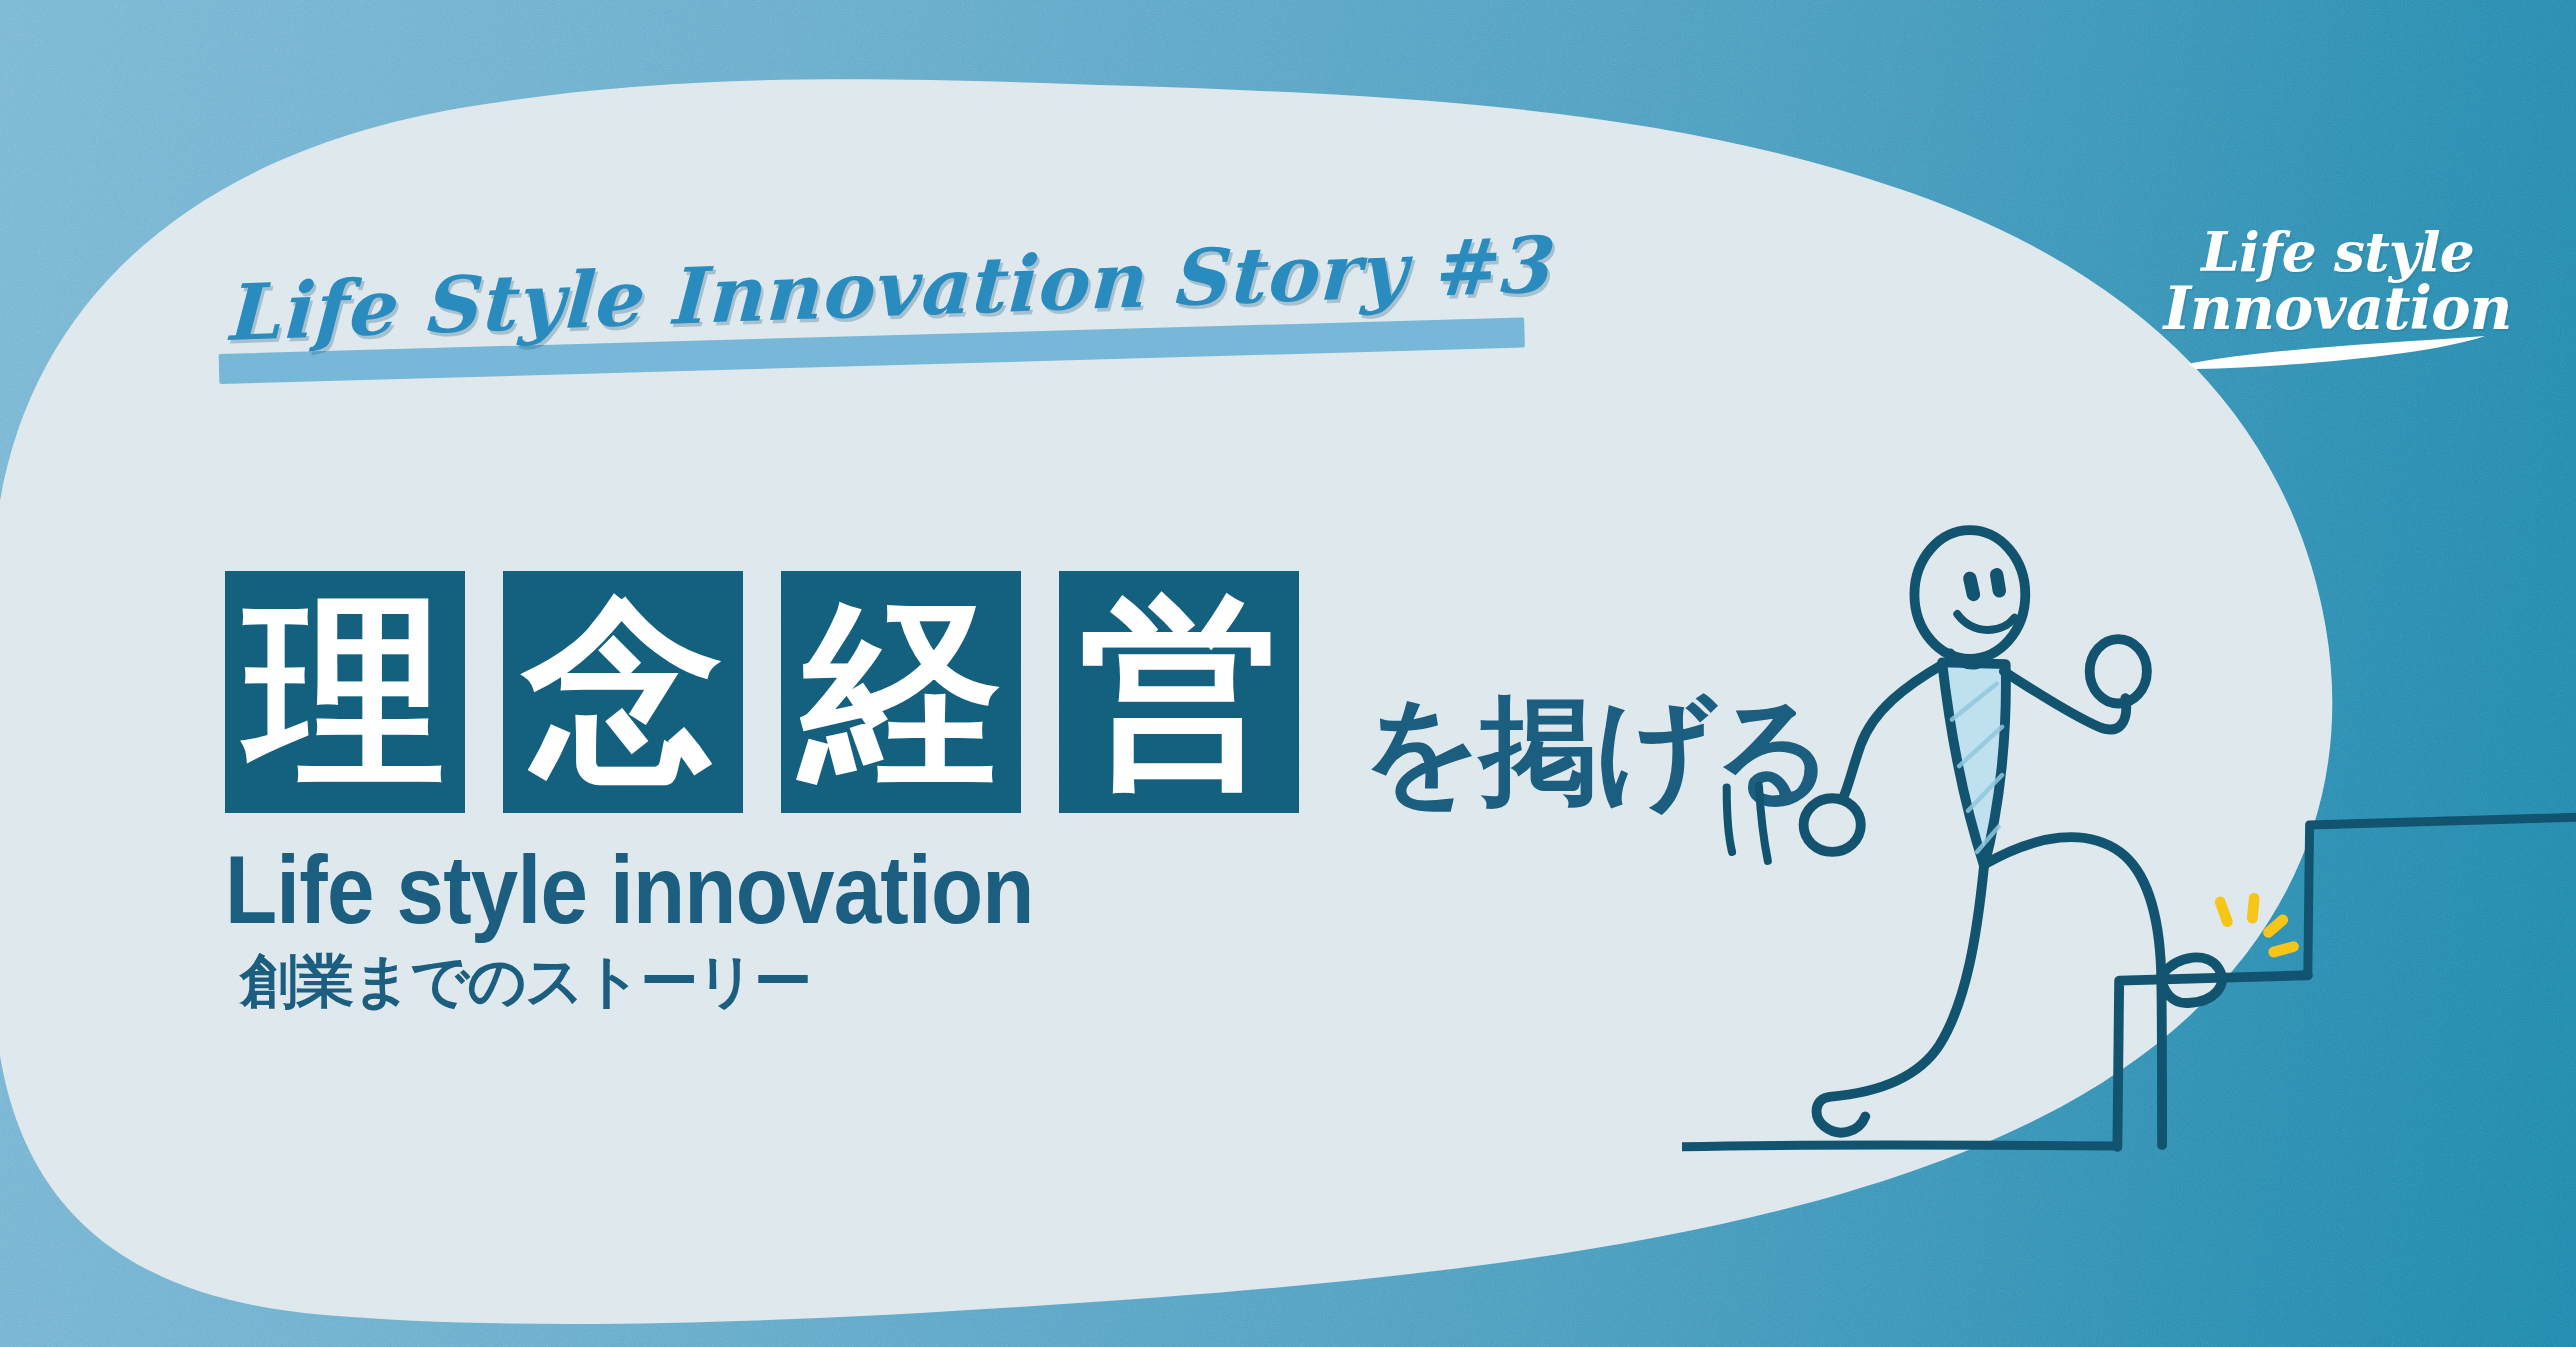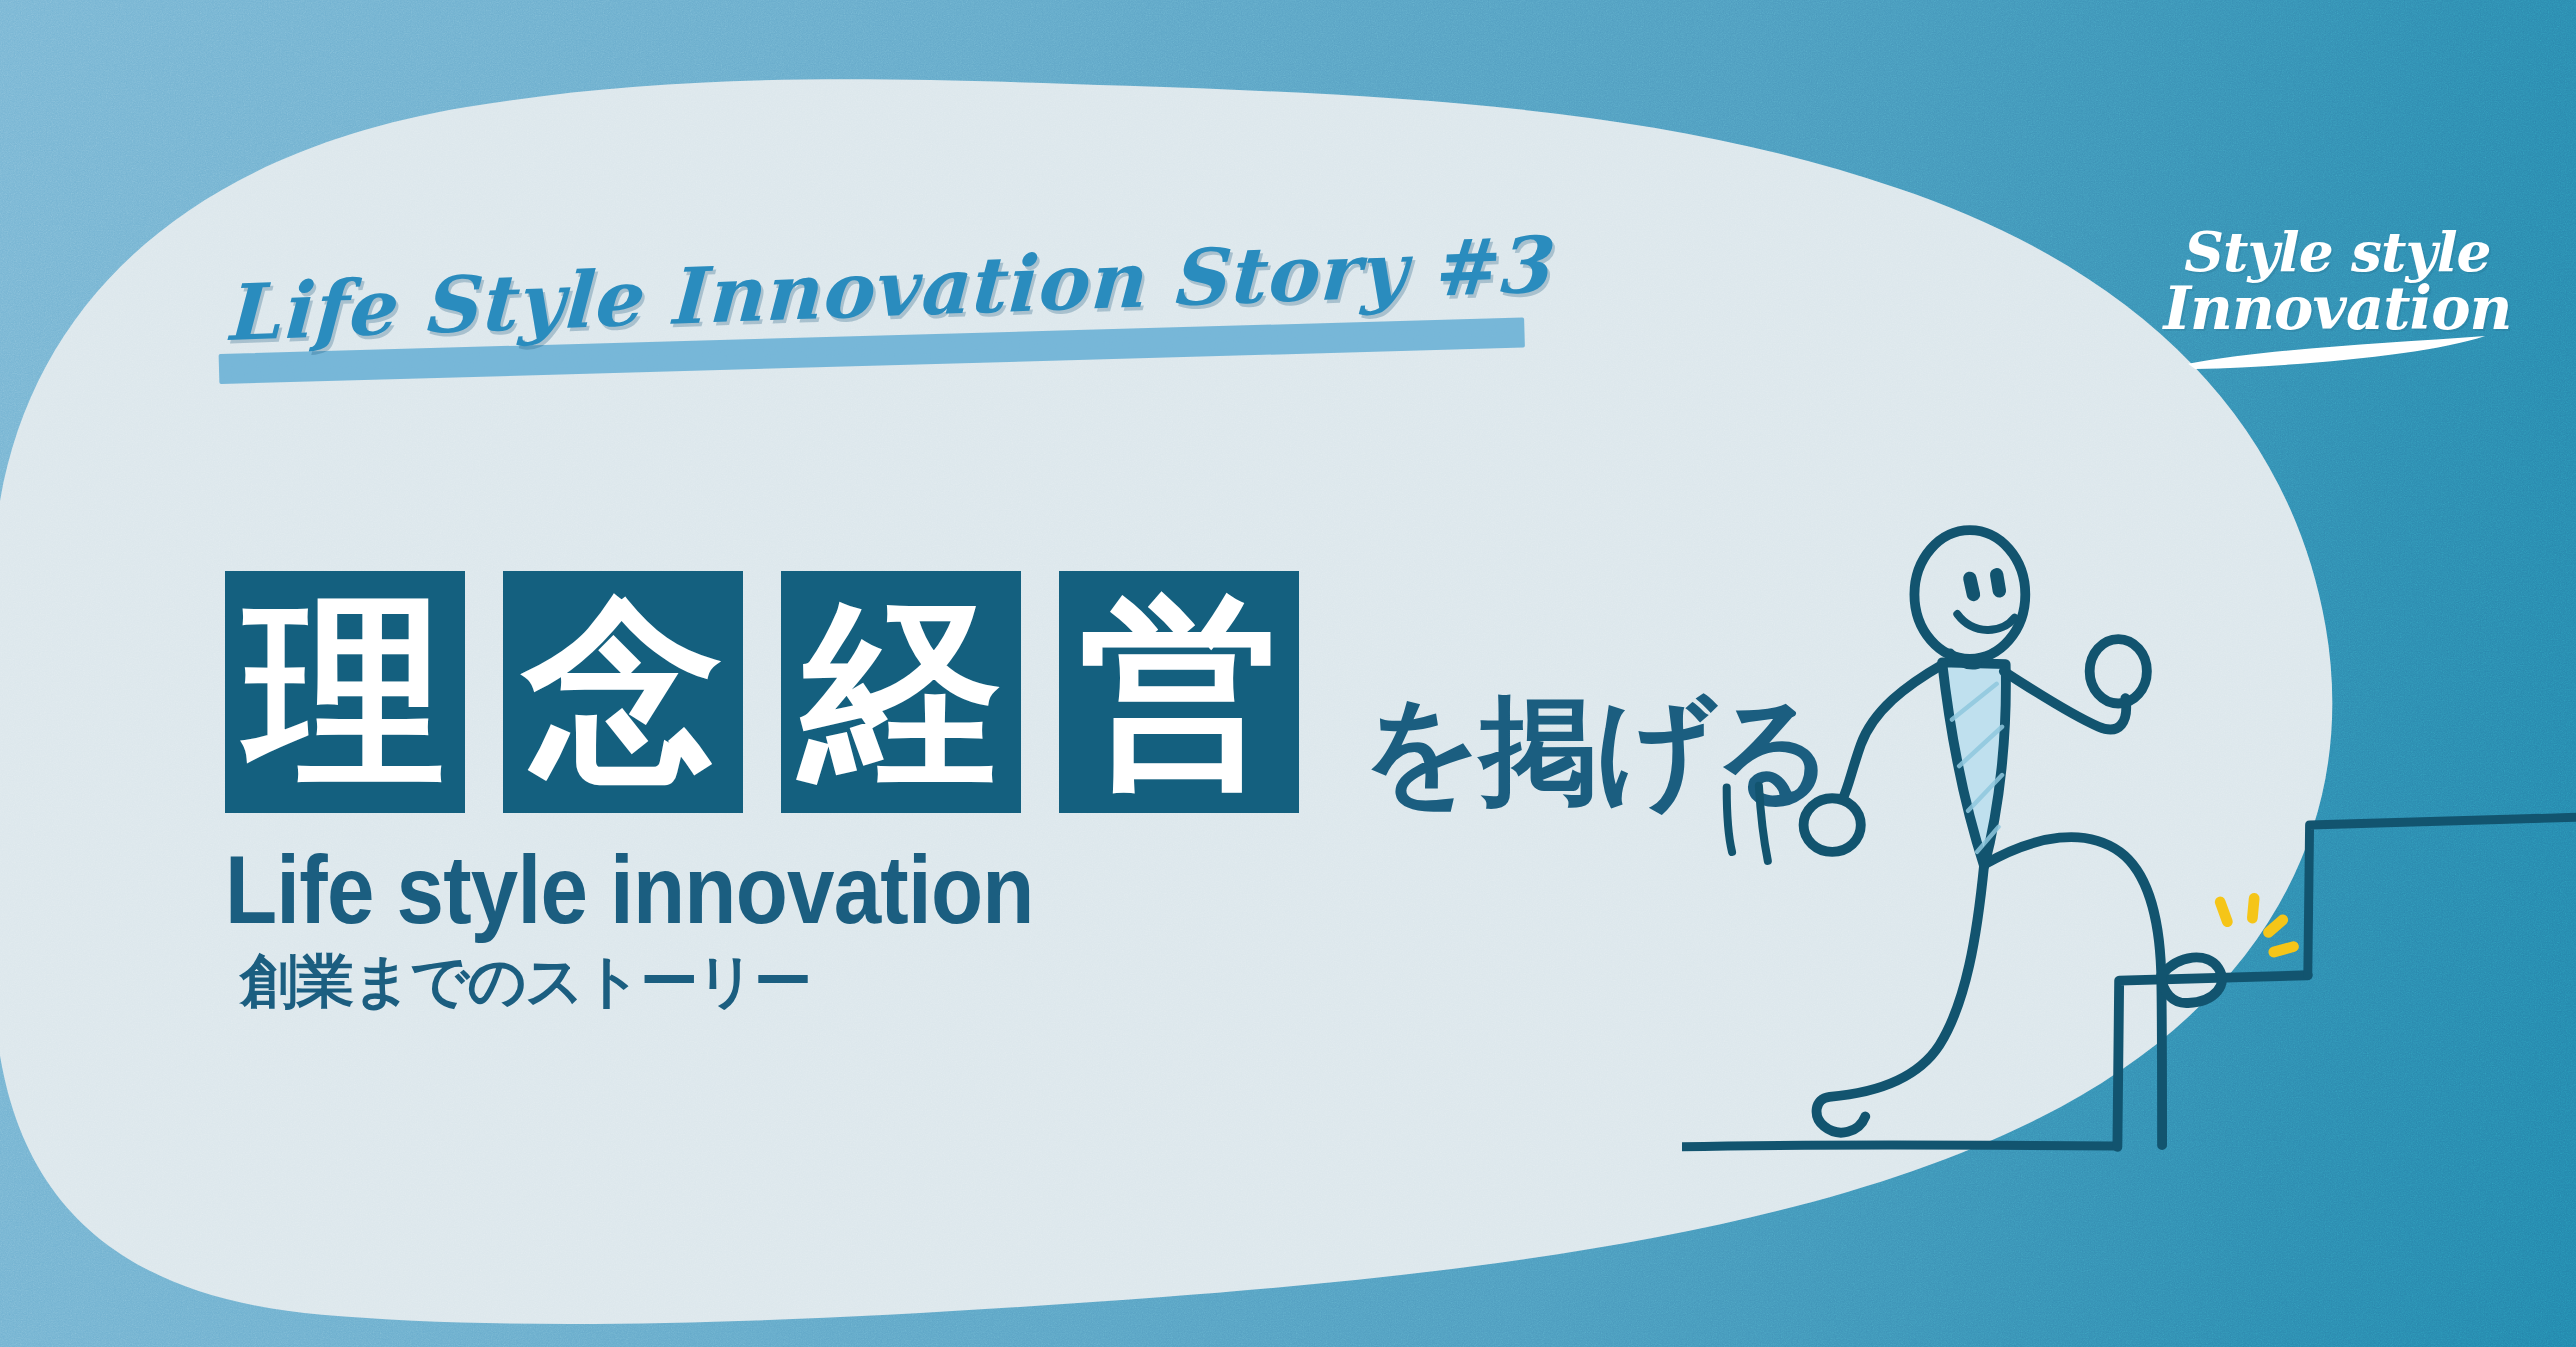--- a/index.html
+++ b/index.html
@@ -157,21 +157,21 @@
       <div class="kanji-box">営</div>
       <div class="boxrow-tail">を掲げる</div>
     </div>
 
     <div class="en-line">Life style innovation</div>
 
     <div class="jp-line">創業までのストーリー</div>
   </div>
 
   <div class="logo">
-    <div class="logo-l1">Style style</div>
+    <div class="logo-l1">Life style</div>
     <div class="logo-l2">Innovation</div>
     <svg class="logo-swash" width="349" height="36" viewBox="0 0 390 40">
       <path d="M 28,33 C 120,16 250,10 360,2 C 300,22 160,36 36,39 Z" fill="#ffffff"></path>
     </svg>
   </div>
 
   <svg class="illus" viewBox="0 0 1000 780">
     <g fill="none" stroke="#12546F" stroke-width="11" stroke-linecap="round" stroke-linejoin="round">
 
       <path d="M -10,702 C 120,699 360,700 486,701" stroke-width="10"></path>

